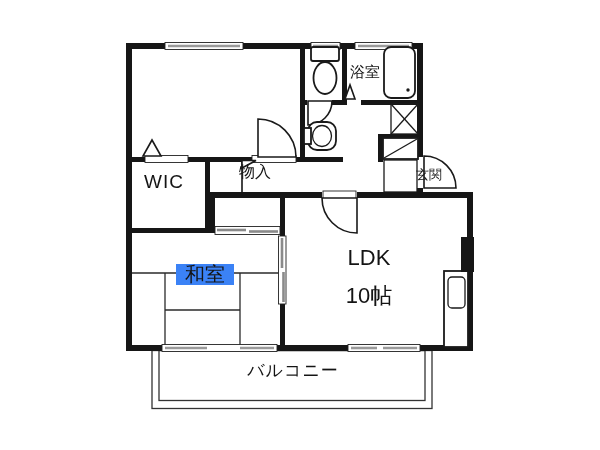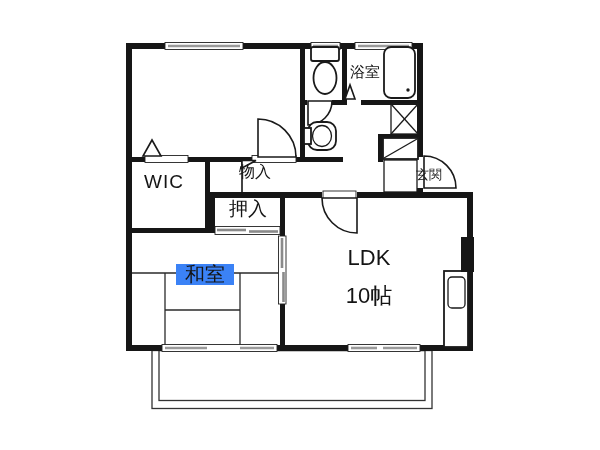--- a/index.html
+++ b/index.html
@@ -160,18 +160,18 @@
         <rect class="fix" x="444" y="271" width="24" height="76" stroke-width="1.6"></rect>
         <rect class="fixthin" x="448" y="277" width="17" height="31" rx="4" stroke-width="1.4"></rect>
       </g>
       <rect x="461" y="237" width="13" height="35" fill="#161616"></rect>
     </g>
   </svg>
 
   <div class="lbl lbl-bath">浴室</div>
   <div class="lbl lbl-wic">WIC</div>
   <div class="lbl lbl-storage">物入</div>
-  <div class="lbl lbl-closet">押入</div>
   <div class="lbl lbl-entrance">玄関</div>
   <div class="lbl lbl-washitsu">和室</div>
   <div class="lbl lbl-ldk">LDK</div>
   <div class="lbl lbl-ldk-size">10帖</div>
+  <div class="lbl lbl-balcony">バルコニー</div>
 </div>
 
 </body></html>

